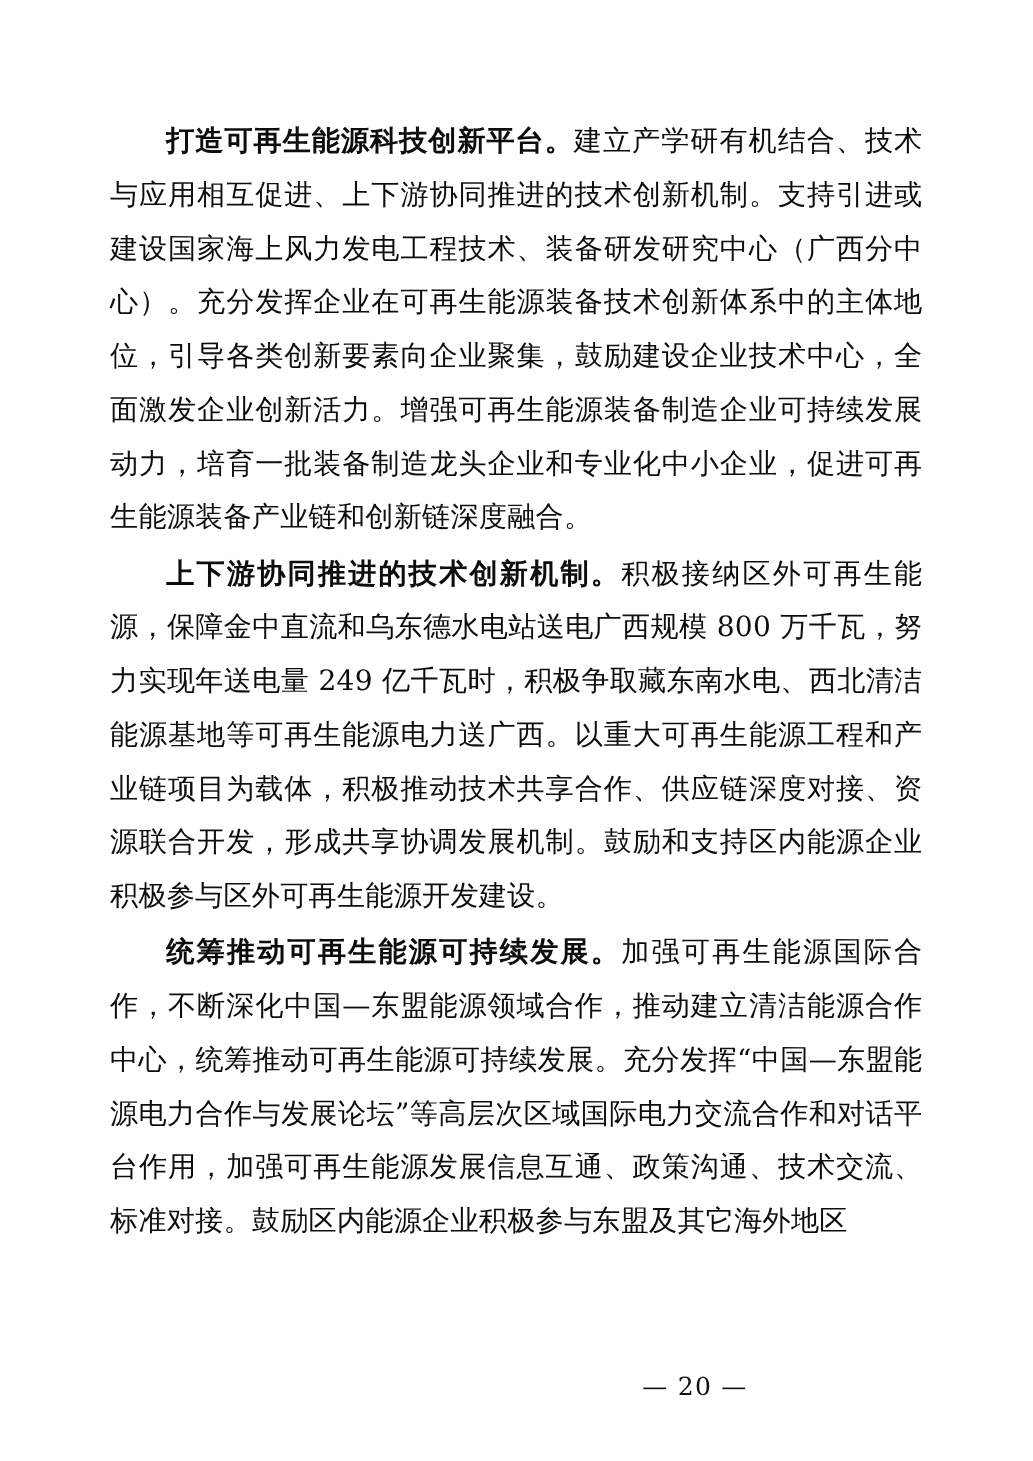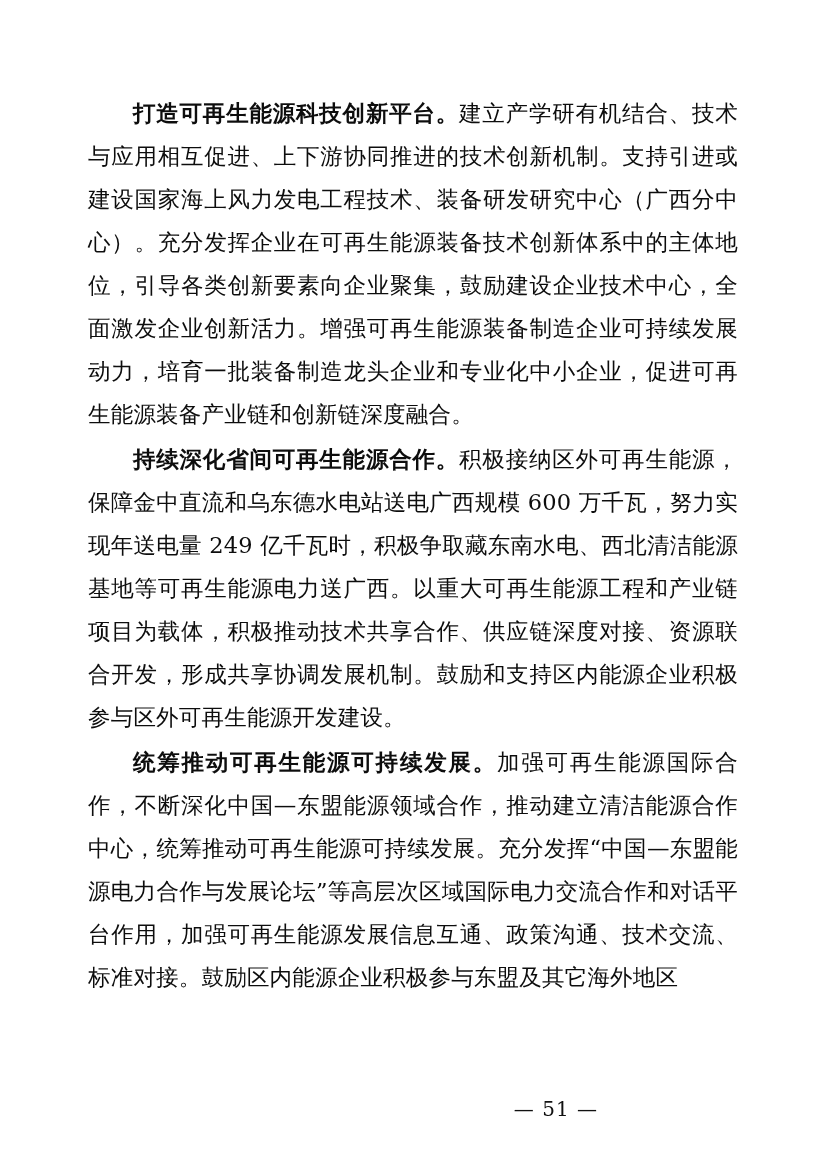--- a/index.html
+++ b/index.html
@@ -59,19 +59,19 @@
 </style>
 </head>
 <body>
 
 <div class="page">
   <div class="doc-body">
 
     <p class="para"><span class="lead">打造可再生能源科技创新平台。</span><span>建立产学研有机结合、技术与应用相互促进、上下游协同推进的技术创新机制。支持引进或建设国家海上风力发电工程技术、装备研发研究中心（广西分中心）。充分发挥企业在可再生能源装备技术创新体系中的主体地位，引导各类创新要素向企业聚集，鼓励建设企业技术中心，全面激发企业创新活力。增强可再生能源装备制造企业可持续发展动力，培育一批装备制造龙头企业和专业化中小企业，促进可再生能源装备产业链和创新链深度融合。</span></p>
 
 
-    <p class="para"><span class="lead">持续深化省间可再生能源合作。</span><span>积极接纳区外可再生能源，保障金中直流和乌东德水电站送电广西规模 600 万千瓦，努力实现年送电量 249 亿千瓦时，积极争取藏东南水电、西北清洁能源基地等可再生能源电力送广西。以重大可再生能源工程和产业链项目为载体，积极推动技术共享合作、供应链深度对接、资源联合开发，形成共享协调发展机制。鼓励和支持区内能源企业积极参与区外可再生能源开发建设。</span></p>
+    <p class="para"><span class="lead">上下游协同推进的技术创新机制。</span><span>积极接纳区外可再生能源，保障金中直流和乌东德水电站送电广西规模 800 万千瓦，努力实现年送电量 249 亿千瓦时，积极争取藏东南水电、西北清洁能源基地等可再生能源电力送广西。以重大可再生能源工程和产业链项目为载体，积极推动技术共享合作、供应链深度对接、资源联合开发，形成共享协调发展机制。鼓励和支持区内能源企业积极参与区外可再生能源开发建设。</span></p>
 
     <p class="para"><span class="lead">统筹推动可再生能源可持续发展。</span><span>加强可再生能源国际合作，不断深化中国—东盟能源领域合作，推动建立清洁能源合作中心，统筹推动可再生能源可持续发展。充分发挥“中国—东盟能源电力合作与发展论坛”等高层次区域国际电力交流合作和对话平台作用，加强可再生能源发展信息互通、政策沟通、技术交流、标准对接。鼓励区内能源企业积极参与东盟及其它海外地区</span></p>
 
   </div>
-  <div class="pagenum">— 51 —</div>
+  <div class="pagenum">— 20 —</div>
 </div>
 
 </body></html>

